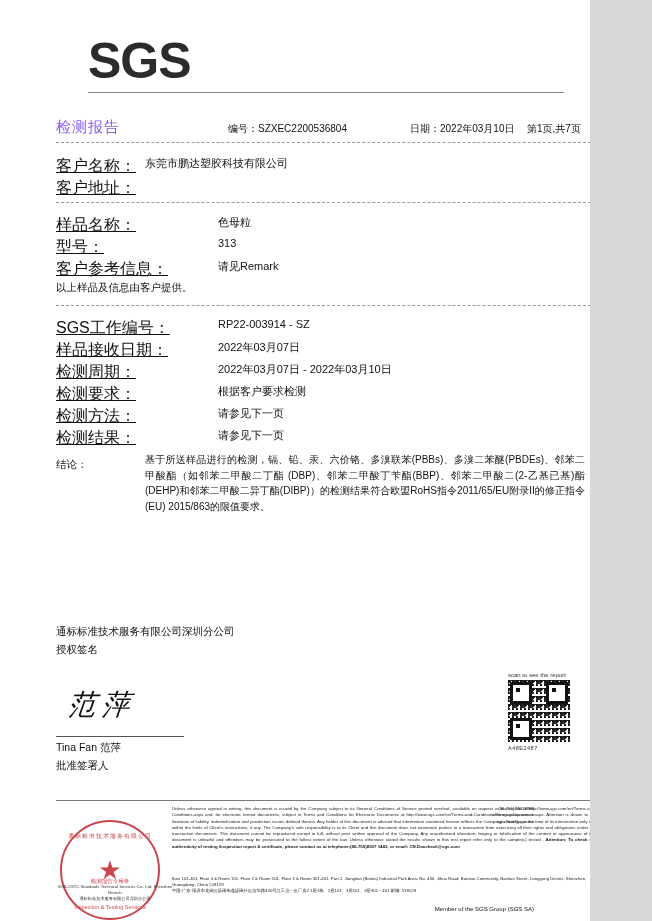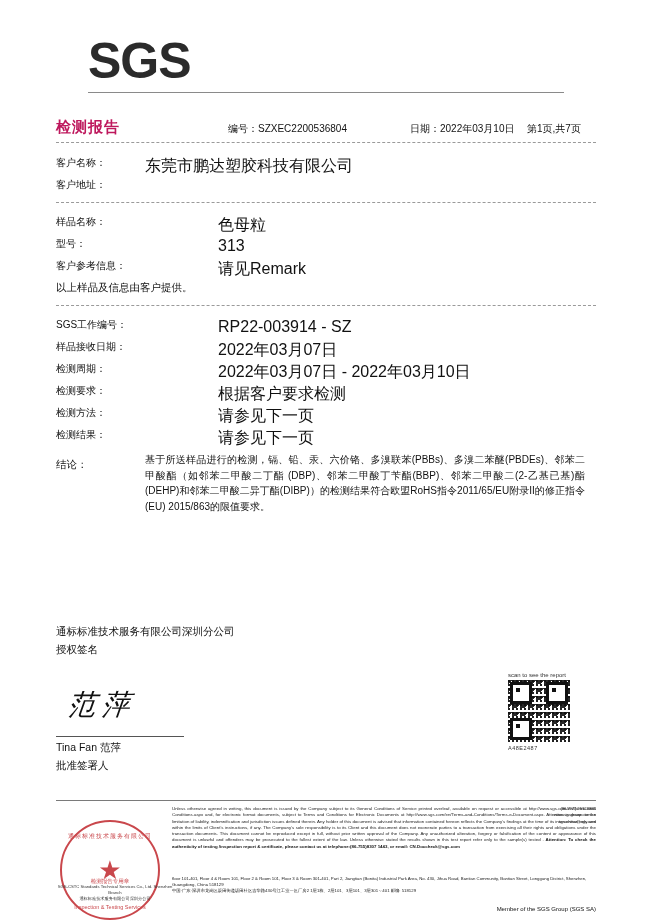--- a/index.html
+++ b/index.html
@@ -5,21 +5,21 @@
   html, body {
     margin: 0;
     padding: 0;
     background: #d8d8d8;
   }
   body {
     font-family: "Liberation Sans", sans-serif;
   }
   .page {
     position: relative;
-    width: 652px;
+    width: 590px;
     height: 921px;
     background: #ffffff;
     overflow: hidden;
   }
   .sgs-logo {
     position: absolute;
     left: 88px;
     top: 36px;
     font-family: "Liberation Sans", sans-serif;
     font-weight: bold;
@@ -34,22 +34,22 @@
     top: 92px;
     width: 476px;
     height: 1px;
     background: #8a8a8a;
   }
   .report-title {
     position: absolute;
     left: 56px;
     top: 118px;
     font-size: 15px;
-    font-weight: bold;
-    color: #be185d;
+    font-weight: normal;
+    color: #8b5cf6;
     letter-spacing: 1px;
   }
   .hdr-no {
     position: absolute;
     left: 228px;
     top: 122px;
     font-size: 10px;
     color: #111;
   }
   .hdr-date {
@@ -69,27 +69,28 @@
   }
   .rule {
     position: absolute;
     left: 56px;
     width: 540px;
     border-top: 1px dashed #9a9a9a;
     height: 0;
   }
   .row-label {
     position: absolute;
-    font-size: 10px;
+    font-size: 16px;
     color: #111;
     white-space: nowrap;
+    text-decoration: underline;
   }
   .row-value {
     position: absolute;
-    font-size: 16px;
+    font-size: 11px;
     color: #111;
     white-space: nowrap;
   }
   .note {
     position: absolute;
     left: 56px;
     font-size: 10.5px;
     color: #111;
   }
   .concl-label {

